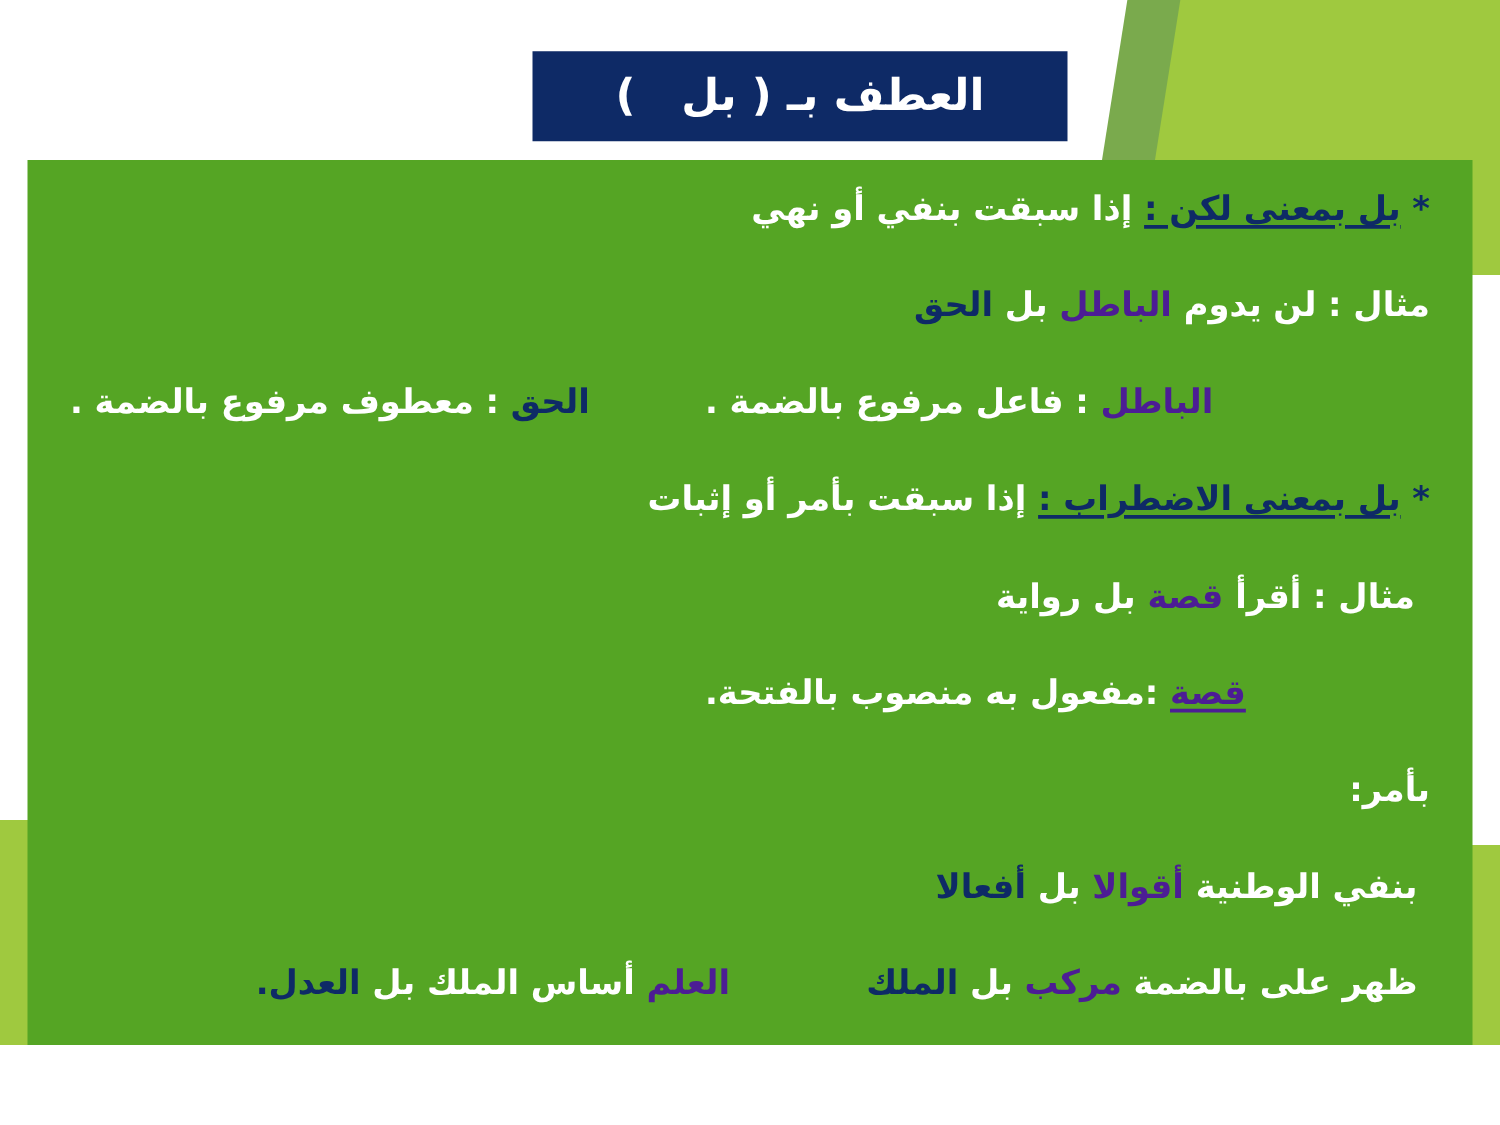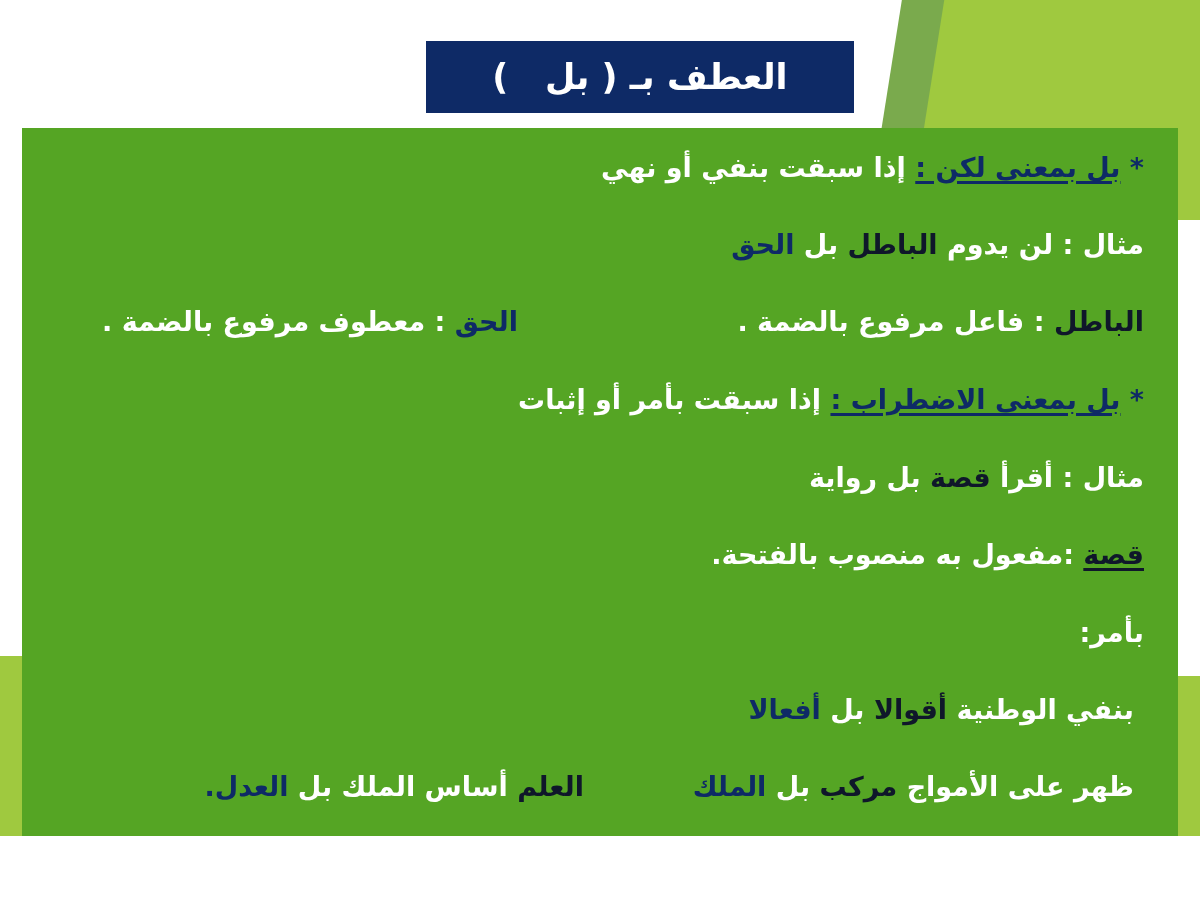--- a/index.html
+++ b/index.html
@@ -138,43 +138,43 @@
     line-height: 1.0;
     padding-right: 34px;
     padding-left: 34px;
     white-space: normal;
   }
 
   .ln1  { position: absolute; top: 26px;  right: 0; left: 1px; }
   .ln2  { position: absolute; top: 103px; right: 0; left: 0; }
   .ln3  { position: absolute; top: 180px; right: 0; left: 0; }
   .ln4  { position: absolute; top: 258px; right: 0; left: 0; }
-  .ln5  { position: absolute; top: 336px; right: 0; left: 0; }
+  .ln5  { position: absolute; top: 336px; right: 12px; left: 0; }
   .ln6  { position: absolute; top: 413px; right: 0; left: 0; }
   .ln7  { position: absolute; top: 491px; right: 0; left: 0; }
   .ln8  { position: absolute; top: 568px; right: 0; left: 0; }
   .ln9  { position: absolute; top: 645px; right: 0; left: 0; }
 
   .two-col {
     display: flex;
     flex-direction: row;
     justify-content: flex-start;
   }
-  .col-right { width: 580px; text-align: right; }
-  .col-left  { width: 508px; text-align: center; }
+  .col-right { width: 580px; text-align: left; }
+  .col-left  { width: 508px; text-align: left; }
 
   .gap-pair {
     display: flex;
     flex-direction: row;
   }
   .gp-right { width: 560px; text-align: right; padding-right: 10px; box-sizing: border-box;}
   .gp-left  { width: 520px; text-align: right; box-sizing: border-box;}
 
   .w  { color: #ffffff; }
-  .r  { color: #0f172a; margin-top: 24px; }
+  .r  { color: #4c1d95; margin-top: 24px; }
   .n  { color: #0e2a66; }
   .u  { text-decoration: underline; text-decoration-thickness: 3px; text-underline-offset: 4px; }
 </style>
 </head>
 <body>
 
 <div id="slide">
 
   <div class="deco deco-tr-5"></div>
   <div class="deco deco-tr-4"></div>
@@ -238,21 +238,21 @@
       <div class="gap-pair">
         <div class="gp-right">
           <span class="w">بنفي الوطنية </span><span class="r">أقوالا</span><span class="w"> بل </span><span class="n">أفعالا</span>
         </div>
       </div>
     </div>
 
     <div class="line ln9">
       <div class="gap-pair">
         <div class="gp-right">
-          <span class="w">ظهر على الأمواج </span><span class="r">مركب</span><span class="w"> بل </span><span class="n">الملك</span>
+          <span class="w">ظهر على بالضمة </span><span class="r">مركب</span><span class="w"> بل </span><span class="n">الملك</span>
         </div>
         <div class="gp-left">
           <span class="r">العلم</span><span class="w"> أساس الملك بل </span><span class="n">العدل.</span>
         </div>
       </div>
     </div>
 
   </div>
 </div>
 

